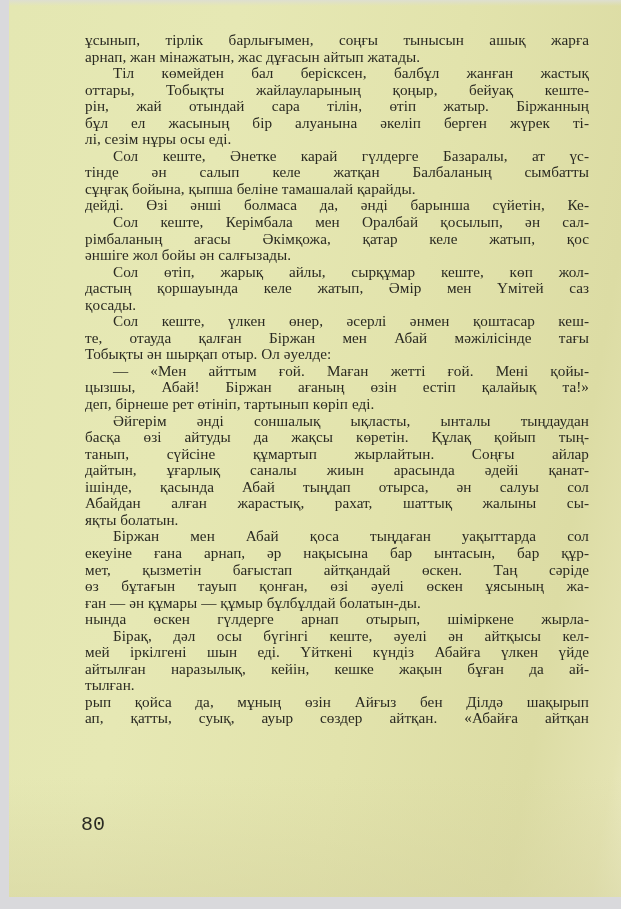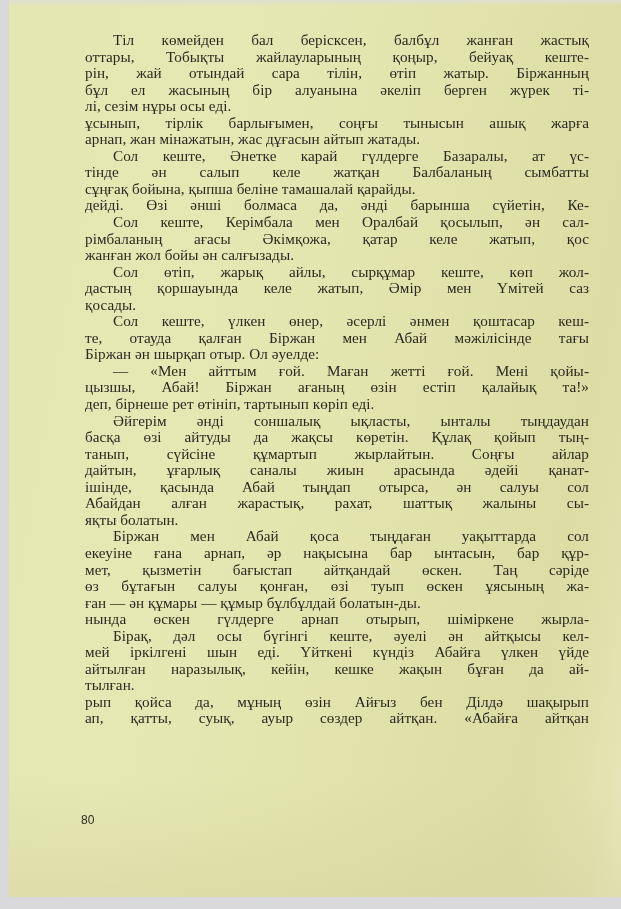--- a/index.html
+++ b/index.html
@@ -35,83 +35,83 @@
       white-space: nowrap;
       text-align: justify;
       text-align-last: justify;
       height: 16.55px;
     }
     .line.last { text-align-last: left; }
     .line.indent { padding-left: 28px; }
     .page-number {
       position: absolute;
       left: 81px; top: 813px;
-      font-family: Liberation Sans, sans-serif;
-      font-size: 12px;
+      font-family: Liberation Mono, monospace;
+      font-size: 20px;
       color: #2a2a22;
     }
   </style>
 </head>
 <body>
 
 <div class="page"></div>
 <div class="top-strip"></div>
 
 <div class="text-block" id="text-block">
     <div class="paragraph">
+      <span class="line">ұсынып, тірлік барлығымен, соңғы тынысын ашық жарға</span>
+      <span class="line last">арнап, жан мінажатын, жас дұғасын айтып жатады.</span>
+    </div>
+    <div class="paragraph">
       <span class="line indent">Тіл көмейден бал берісксен, балбұл жанған жастық</span>
       <span class="line">оттары, Тобықты жайлауларының қоңыр, бейуақ кеште-</span>
       <span class="line">рін, жай отындай сара тілін, өтіп жатыр. Біржанның</span>
       <span class="line">бұл ел жасының бір алуанына әкеліп берген жүрек ті-</span>
       <span class="line last">лі, сезім нұры осы еді.</span>
-    </div>
-    <div class="paragraph">
-      <span class="line">ұсынып, тірлік барлығымен, соңғы тынысын ашық жарға</span>
-      <span class="line last">арнап, жан мінажатын, жас дұғасын айтып жатады.</span>
     </div>
     <div class="paragraph">
       <span class="line indent">Сол кеште, Әнетке карай гүлдерге Базаралы, ат үс-</span>
       <span class="line">тінде ән салып келе жатқан Балбаланың сымбатты</span>
       <span class="line last">сұңғақ бойына, қыпша беліне тамашалай қарайды.</span>
     </div>
     <div class="paragraph">
       <span class="line">дейді. Өзі әнші болмаса да, әнді барынша сүйетін, Ке-</span>
       <span class="line indent">Сол кеште, Керімбала мен Оралбай қосылып, ән сал-</span>
       <span class="line">рімбаланың ағасы Әкімқожа, қатар келе жатып, қос</span>
-      <span class="line last">жанған жол бойы ән салғызады.</span>
+      <span class="line last">әншіге жол бойы ән салғызады.</span>
     </div>
     <div class="paragraph">
       <span class="line indent">Сол өтіп, жарық айлы, сырқұмар кеште, көп жол-</span>
       <span class="line">дастың қоршауында келе жатып, Әмір мен Үмітей саз</span>
       <span class="line last">қосады.</span>
     </div>
     <div class="paragraph">
       <span class="line indent">Сол кеште, үлкен өнер, әсерлі әнмен қоштасар кеш-</span>
       <span class="line">те, отауда қалған Біржан мен Абай мәжілісінде тағы</span>
-      <span class="line last">Біржан ән шырқап отыр. Ол әуелде:</span>
+      <span class="line last">Тобықты ән шырқап отыр. Ол әуелде:</span>
     </div>
     <div class="paragraph">
       <span class="line indent">— «Мен айттым ғой. Маған жетті ғой. Мені қойы-</span>
       <span class="line">цызшы, Абай! Біржан ағаның өзін естіп қалайық та!»</span>
       <span class="line last">деп, бірнеше рет өтініп, тартынып көріп еді.</span>
     </div>
     <div class="paragraph">
       <span class="line indent">Әйгерім әнді соншалық ықласты, ынталы тыңдаудан</span>
       <span class="line">басқа өзі айтуды да жақсы көретін. Құлақ қойып тың-</span>
       <span class="line">танып, сүйсіне құмартып жырлайтын. Соңғы айлар</span>
       <span class="line">дайтын, ұғарлық саналы жиын арасында әдейі қанат-</span>
       <span class="line">ішінде, қасында Абай тыңдап отырса, ән салуы сол</span>
       <span class="line">Абайдан алған жарастық, рахат, шаттық жалыны сы-</span>
       <span class="line last">яқты болатын.</span>
     </div>
     <div class="paragraph">
       <span class="line indent">Біржан мен Абай қоса тыңдаған уақыттарда сол</span>
       <span class="line">екеуіне ғана арнап, әр нақысына бар ынтасын, бар құр-</span>
       <span class="line">мет, қызметін бағыстап айтқандай өскен. Таң сәріде</span>
-      <span class="line">өз бұтағын салуы қонған, өзі туып өскен ұясының жа-</span>
+      <span class="line">өз бұтағын тауып қонған, өзі әуелі өскен ұясының жа-</span>
       <span class="line last">ған — ән құмары — құмыр бұлбұлдай болатын-ды.</span>
       <span class="line">нында өскен гүлдерге арнап отырып, шіміркене жырла-</span>
     </div>
     <div class="paragraph">
       <span class="line indent">Бірақ, дәл осы бүгінгі кеште, әуелі ән айтқысы кел-</span>
       <span class="line">мей іркілгені шын еді. Үйткені күндіз Абайға үлкен үйде</span>
       <span class="line">айтылған наразылық, кейін, кешке жақын бұған да ай-</span>
       <span class="line last">тылған.</span>
     </div>
     <div class="paragraph">

